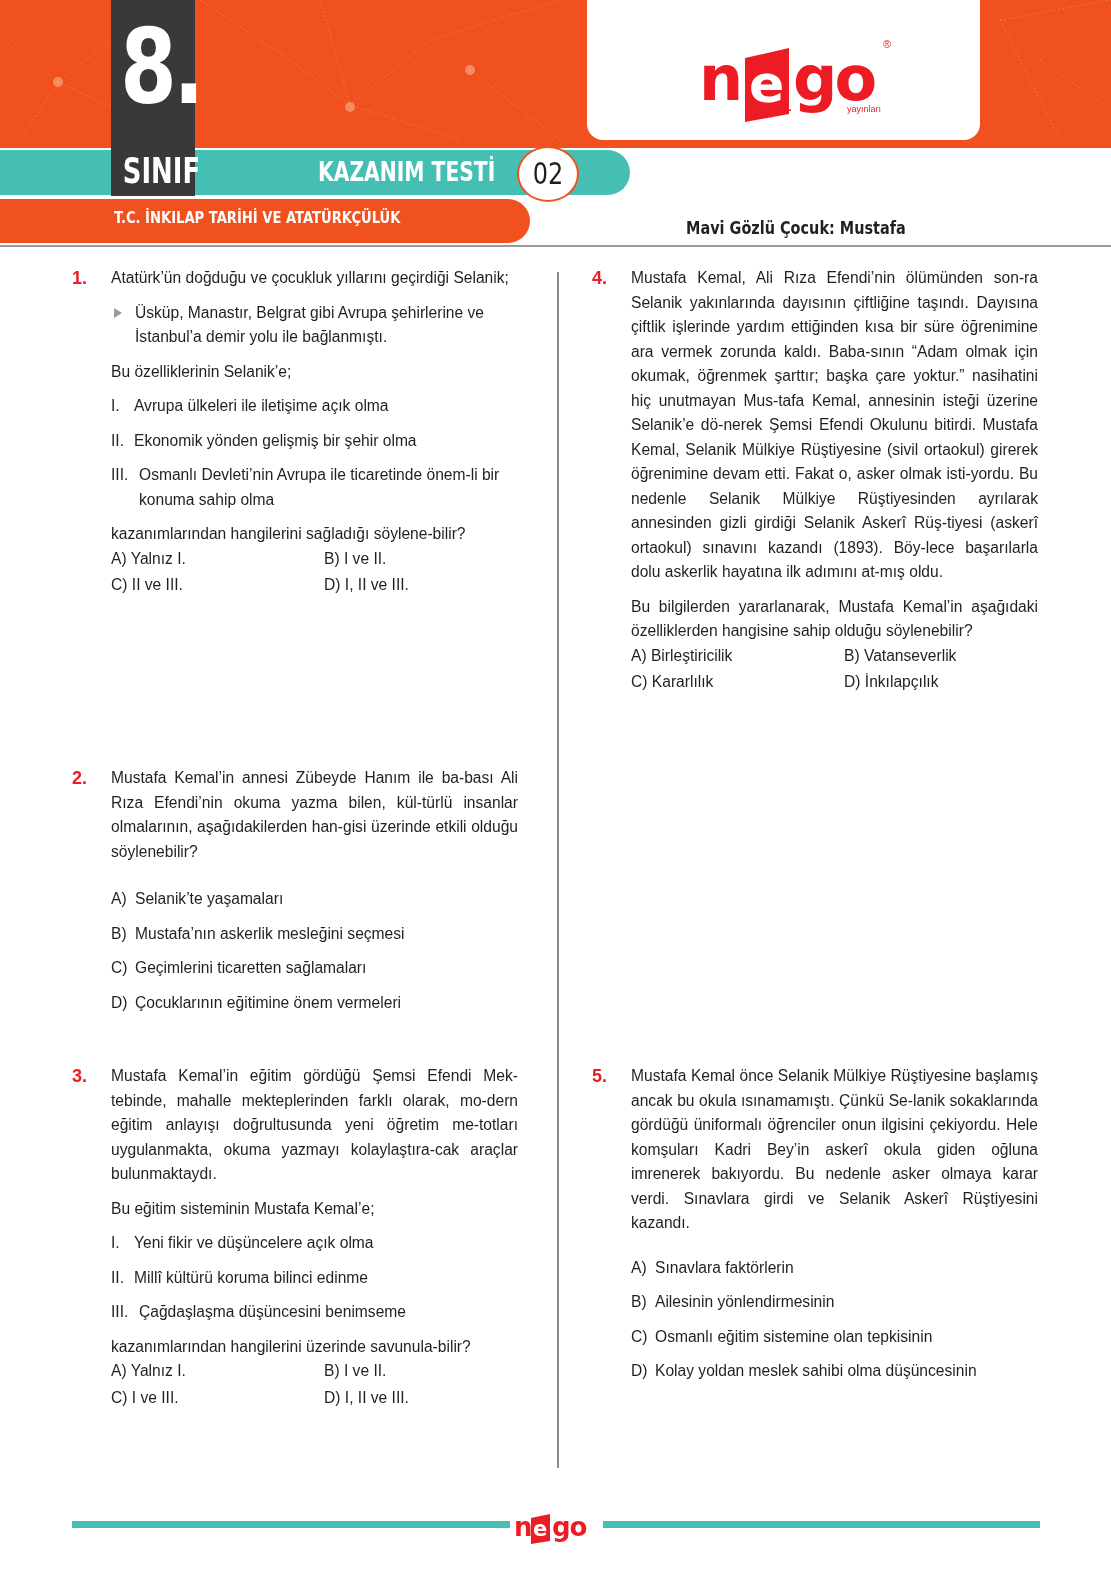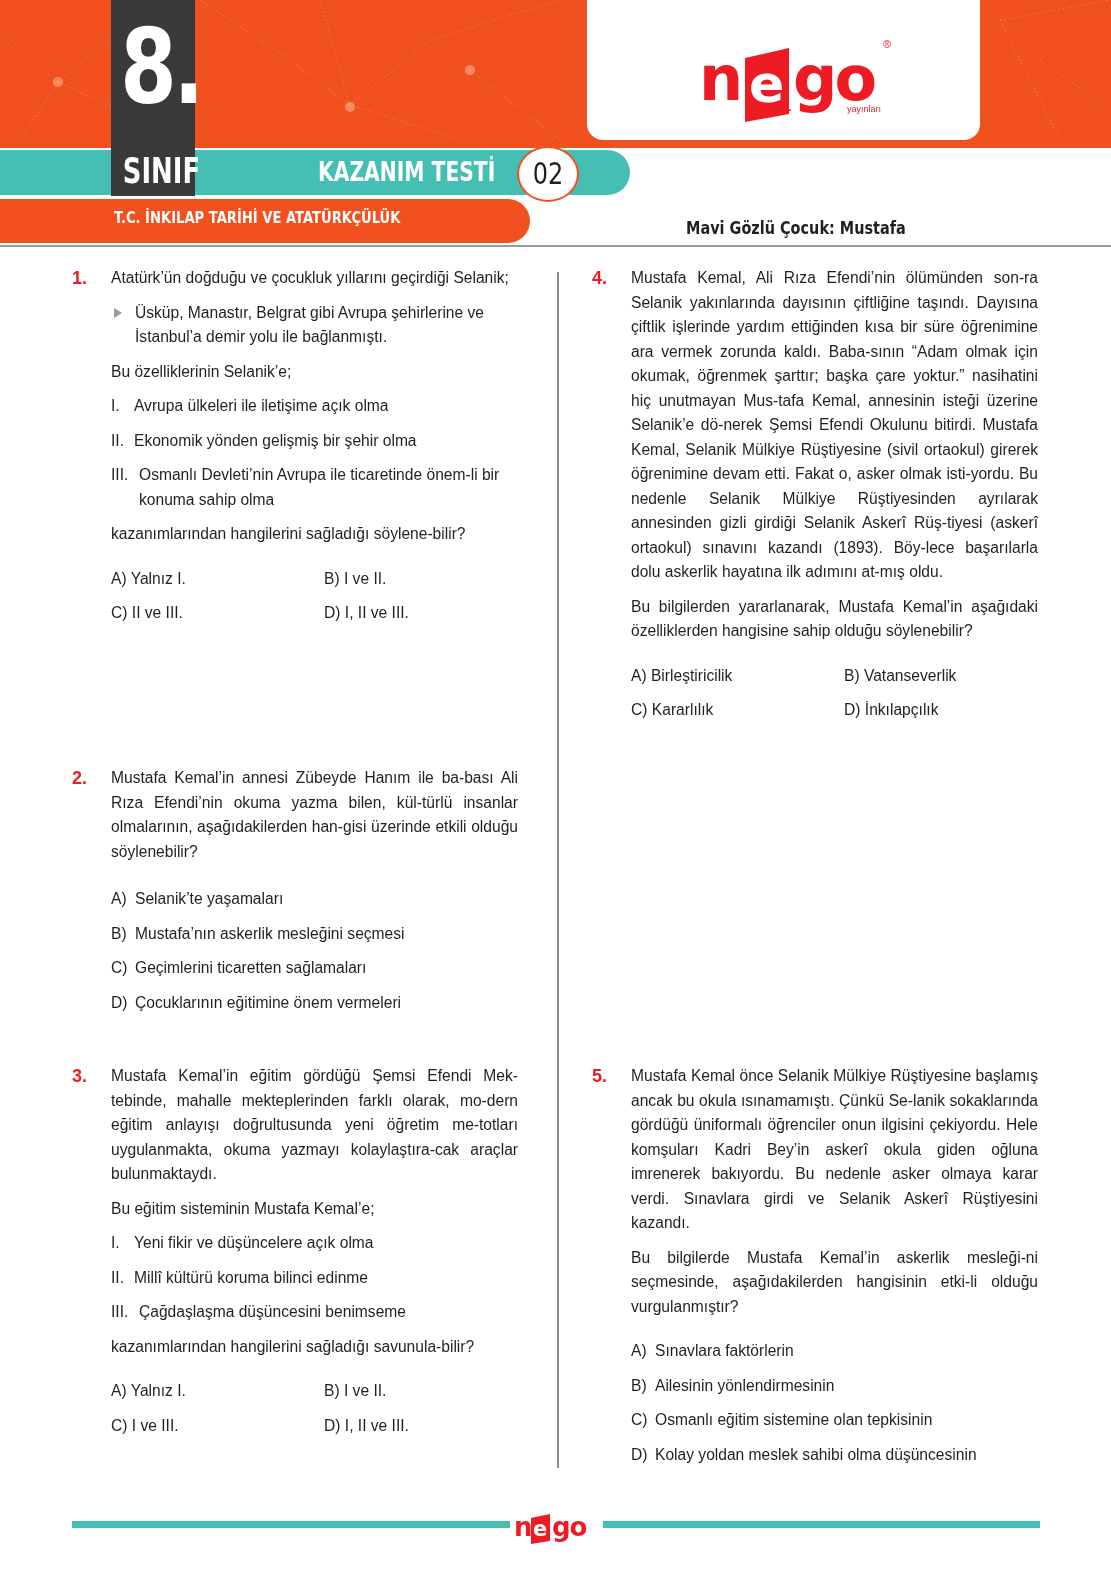--- a/index.html
+++ b/index.html
@@ -35,21 +35,21 @@
   .q-num { position: absolute; left: 0; top: 0; color: #ed1c24; font-weight: bold; font-size: 18px; line-height: 24px; }
   .q-body { margin-left: 39px; }
   .j { text-align: justify; text-align-last: left; hyphens: manual; }
   .para { margin-bottom: 10px; }
   .bold { font-weight: normal; }
   .bullet { position: relative; padding-left: 24px; margin-bottom: 10px; }
   .bullet .tri { position: absolute; left: 3px; top: 7px; width: 0; height: 0; border-top: 5px solid transparent; border-bottom: 5px solid transparent; border-left: 8px solid #ed1c24; }
   .bullet .tri.gray { border-left-color: #9b9b9b; }
   .roman { position: relative; padding-left: 23px; margin-bottom: 10px; }
   .roman .rn { position: absolute; left: 0; top: 0; }
-  .opts-grid { display: grid; grid-template-columns: 213px 213px; row-gap: 10px; margin-top: 20px; }
+  .opts-grid { display: grid; grid-template-columns: 213px 213px; row-gap: 2px; }
   .opts-list { margin-top: 20px; }
   .opts-list .opt { display: flex; margin-bottom: 10px; }
   .opts-list .opt .ol { width: 24px; flex-shrink: 0; }
   .opt { cursor: pointer; }
 
   
   .footer-line { position: absolute; top: 1521px; height: 7px; background: #45bfb4; }
   .footer-logo { position: absolute; left: 512px; top: 1508px; width: 86px; height: 36px; }
 </style>
 </head>
@@ -152,21 +152,21 @@
 </div>
 
 <div class="q q-left" style="top:1064px;">
   <div class="q-num">3.</div>
   <div class="q-body">
     <div class="para j">Mustafa Kemal’in eğitim gördüğü Şemsi Efendi Mek-tebinde, mahalle mekteplerinden farklı olarak, mo-dern eğitim anlayışı doğrultusunda yeni öğretim me-totları uygulanmakta, okuma yazmayı kolaylaştıra-cak araçlar bulunmaktaydı.</div>
     <div class="para bold">Bu eğitim sisteminin Mustafa Kemal’e;</div>
     <div class="roman"><span class="rn">I.</span><span>Yeni fikir ve düşüncelere açık olma</span></div>
     <div class="roman"><span class="rn">II.</span><span>Millî kültürü koruma bilinci edinme</span></div>
     <div class="roman" style="padding-left:28px;"><span class="rn">III.</span><span>Çağdaşlaşma düşüncesini benimseme</span></div>
-    <div class="bold j">kazanımlarından hangilerini sağladığı savunula-bilir?</div>
+    <div class="bold j">kazanımlarından hangilerini üzerinde savunula-bilir?</div>
     <div class="opts-grid">
       <div class="opt"><span>A)</span> <span>Yalnız I.</span></div>
       <div class="opt"><span>B)</span> <span>I ve II.</span></div>
       <div class="opt"><span>C)</span> <span>I ve III.</span></div>
       <div class="opt"><span>D)</span> <span>I, II ve III.</span></div>
     </div>
   </div>
 </div>
 
 <div class="q q-right" style="top:266px;">
@@ -180,21 +180,20 @@
       <div class="opt"><span>C)</span> <span>Kararlılık</span></div>
       <div class="opt"><span>D)</span> <span>İnkılapçılık</span></div>
     </div>
   </div>
 </div>
 
 <div class="q q-right" style="top:1064px;">
   <div class="q-num">5.</div>
   <div class="q-body">
     <div class="para j">Mustafa Kemal önce Selanik Mülkiye Rüştiyesine başlamış ancak bu okula ısınamamıştı. Çünkü Se-lanik sokaklarında gördüğü üniformalı öğrenciler onun ilgisini çekiyordu. Hele komşuları Kadri Bey’in askerî okula giden oğluna imrenerek bakıyordu. Bu nedenle asker olmaya karar verdi. Sınavlara girdi ve Selanik Askerî Rüştiyesini kazandı.</div>
-    <div class="bold j">Bu bilgilerde Mustafa Kemal’in askerlik mesleği-ni seçmesinde, aşağıdakilerden hangisinin etki-li olduğu vurgulanmıştır?</div>
     <div class="opts-list">
       <div class="opt">
           <span class="ol">A)</span>
           <span>Sınavlara faktörlerin</span>
         </div>
       <div class="opt">
           <span class="ol">B)</span>
           <span>Ailesinin yönlendirmesinin</span>
         </div>
       <div class="opt">

